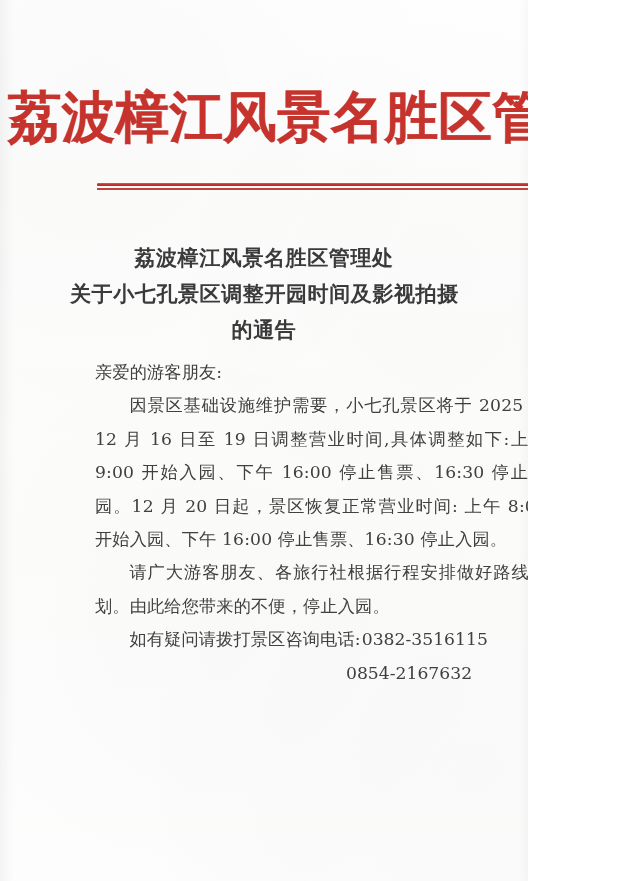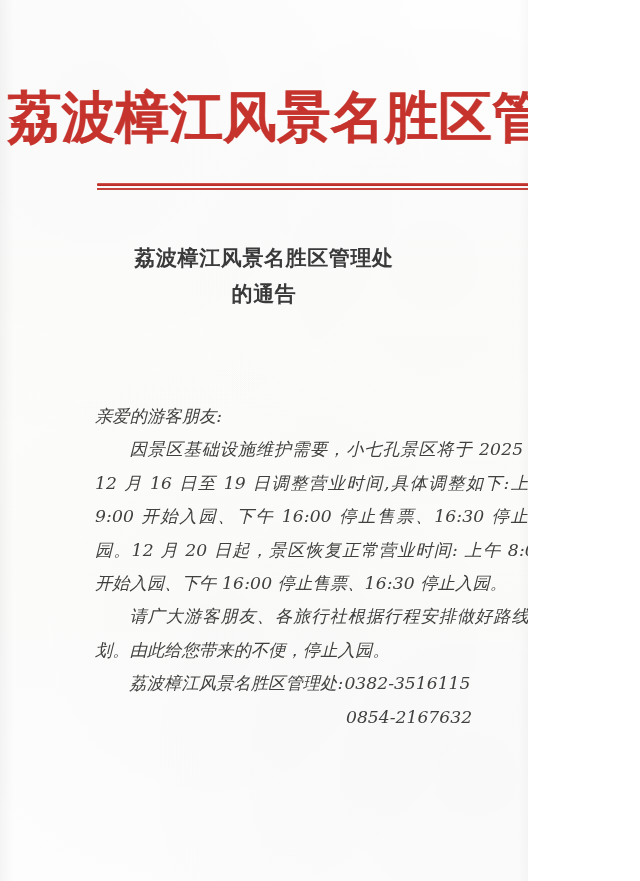--- a/index.html
+++ b/index.html
@@ -100,27 +100,26 @@
   }
   .doc-title .tline {
     display: block;
     white-space: nowrap;
   }
 
   
   .body-block {
     position: absolute;
     left: 95px;
-    top: 400px;
+    top: 356px;
     width: 452px;
     color: #40403f;
     font-size: 17.2px;
     line-height: 33.4px;
     letter-spacing: 0.15px;
-    font-style: italic;
   }
   .salutation {
     text-align: left;
     white-space: nowrap;
   }
   .para {
     text-align: justify;
     text-justify: inter-character;
     text-indent: 2em;
   }
@@ -155,23 +154,24 @@
     <div class="masthead-title">荔波樟江风景名胜区管理处</div>
   </div>
   <div class="masthead-rule">
     <div class="rule-thick"></div>
     <div class="rule-gap"></div>
     <div class="rule-thin"></div>
   </div>
 
   <div class="doc-title">
     <span class="tline">荔波樟江风景名胜区管理处</span>
+    <span class="tline">关于小七孔景区调整开园时间及影视拍摄</span>
     <span class="tline">的通告</span>
   </div>
 
   <div class="body-block">
     <div class="salutation">亲爱的游客朋友:</div>
     <div class="para">因景区基础设施维护需要，小七孔景区将于 2025 年 12 月 16 日至 19 日调整营业时间,具体调整如下:上午 9:00 开始入园、下午 16:00 停止售票、16:30 停止入园。12 月 20 日起，景区恢复正常营业时间: 上午 8:00 开始入园、下午 16:00 停止售票、16:30 停止入园。</div>
     <div class="para">请广大游客朋友、各旅行社根据行程安排做好路线规划。由此给您带来的不便，停止入园。</div>
-    <div class="contact-line"><span>荔波樟江风景名胜区管理处:</span><span class="num">0382-3516115</span></div>
+    <div class="contact-line"><span>如有疑问请拨打景区咨询电话:</span><span class="num">0382-3516115</span></div>
     <div class="contact-line-second"><span class="num">0854-2167632</span></div>
   </div>
 </div>
 
 </body></html>

